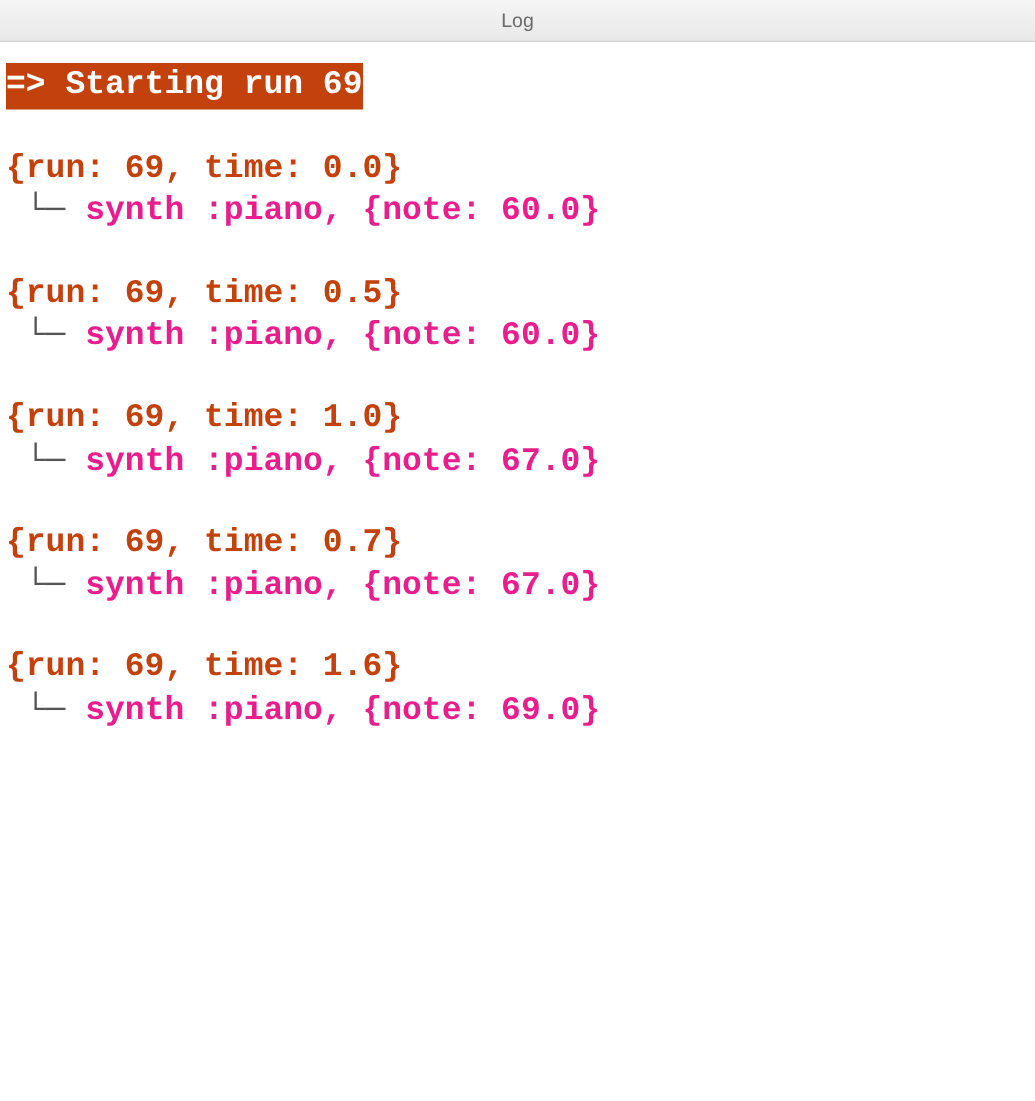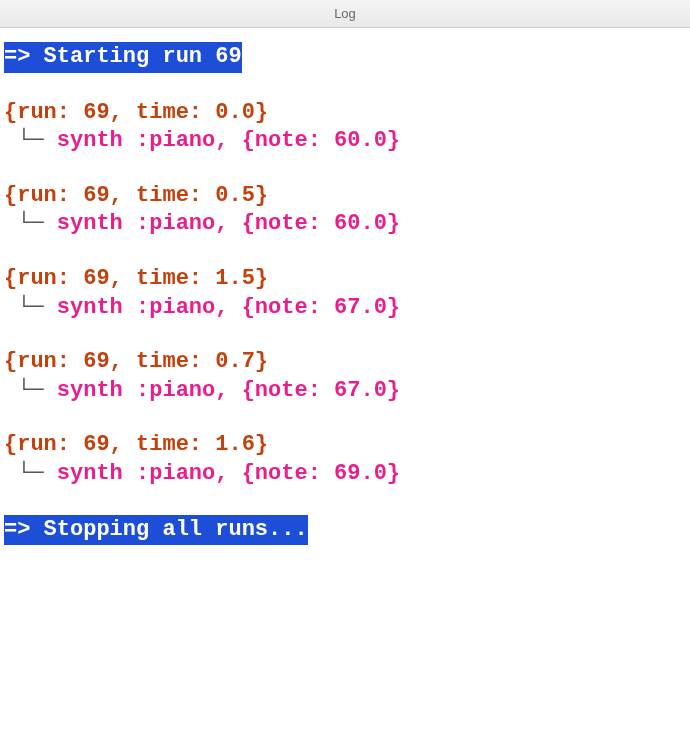--- a/index.html
+++ b/index.html
@@ -26,21 +26,21 @@
       font-size: 13px;
       color: #6a6a6a;
       font-weight: 400;
     }
     .log-body {
       padding: 0;
       margin-top: 14px;
       line-height: 1.3;
     }
     .banner {
-      background: #1d4ed8;
+      background: #c2410c;
       color: #ffffff;
       display: inline-block;
       padding: 1px 0;
       font-weight: bold;
       white-space: pre;
     }
     .banner-line {
       margin-bottom: 26px;
       margin-left: 4px;
     }
@@ -88,32 +88,29 @@
     <div class="event-header">{run: 69, time: 0.0}</div>
     <div class="event-detail"><span class="tree"> └─ </span><span class="synth">synth :piano, {note: 60.0}</span></div>
   </div>
 
   <div class="event">
     <div class="event-header">{run: 69, time: 0.5}</div>
     <div class="event-detail"><span class="tree"> └─ </span><span class="synth">synth :piano, {note: 60.0}</span></div>
   </div>
 
   <div class="event">
-    <div class="event-header">{run: 69, time: 1.5}</div>
+    <div class="event-header">{run: 69, time: 1.0}</div>
     <div class="event-detail"><span class="tree"> └─ </span><span class="synth">synth :piano, {note: 67.0}</span></div>
   </div>
 
   <div class="event">
     <div class="event-header">{run: 69, time: 0.7}</div>
     <div class="event-detail"><span class="tree"> └─ </span><span class="synth">synth :piano, {note: 67.0}</span></div>
   </div>
 
   <div class="event">
     <div class="event-header">{run: 69, time: 1.6}</div>
     <div class="event-detail"><span class="tree"> └─ </span><span class="synth">synth :piano, {note: 69.0}</span></div>
   </div>
 
-  <div class="banner-line-tight">
-    <span class="banner">=&gt; Stopping all runs...</span>
-  </div>
 
 
 </div>
 
 </body></html>

